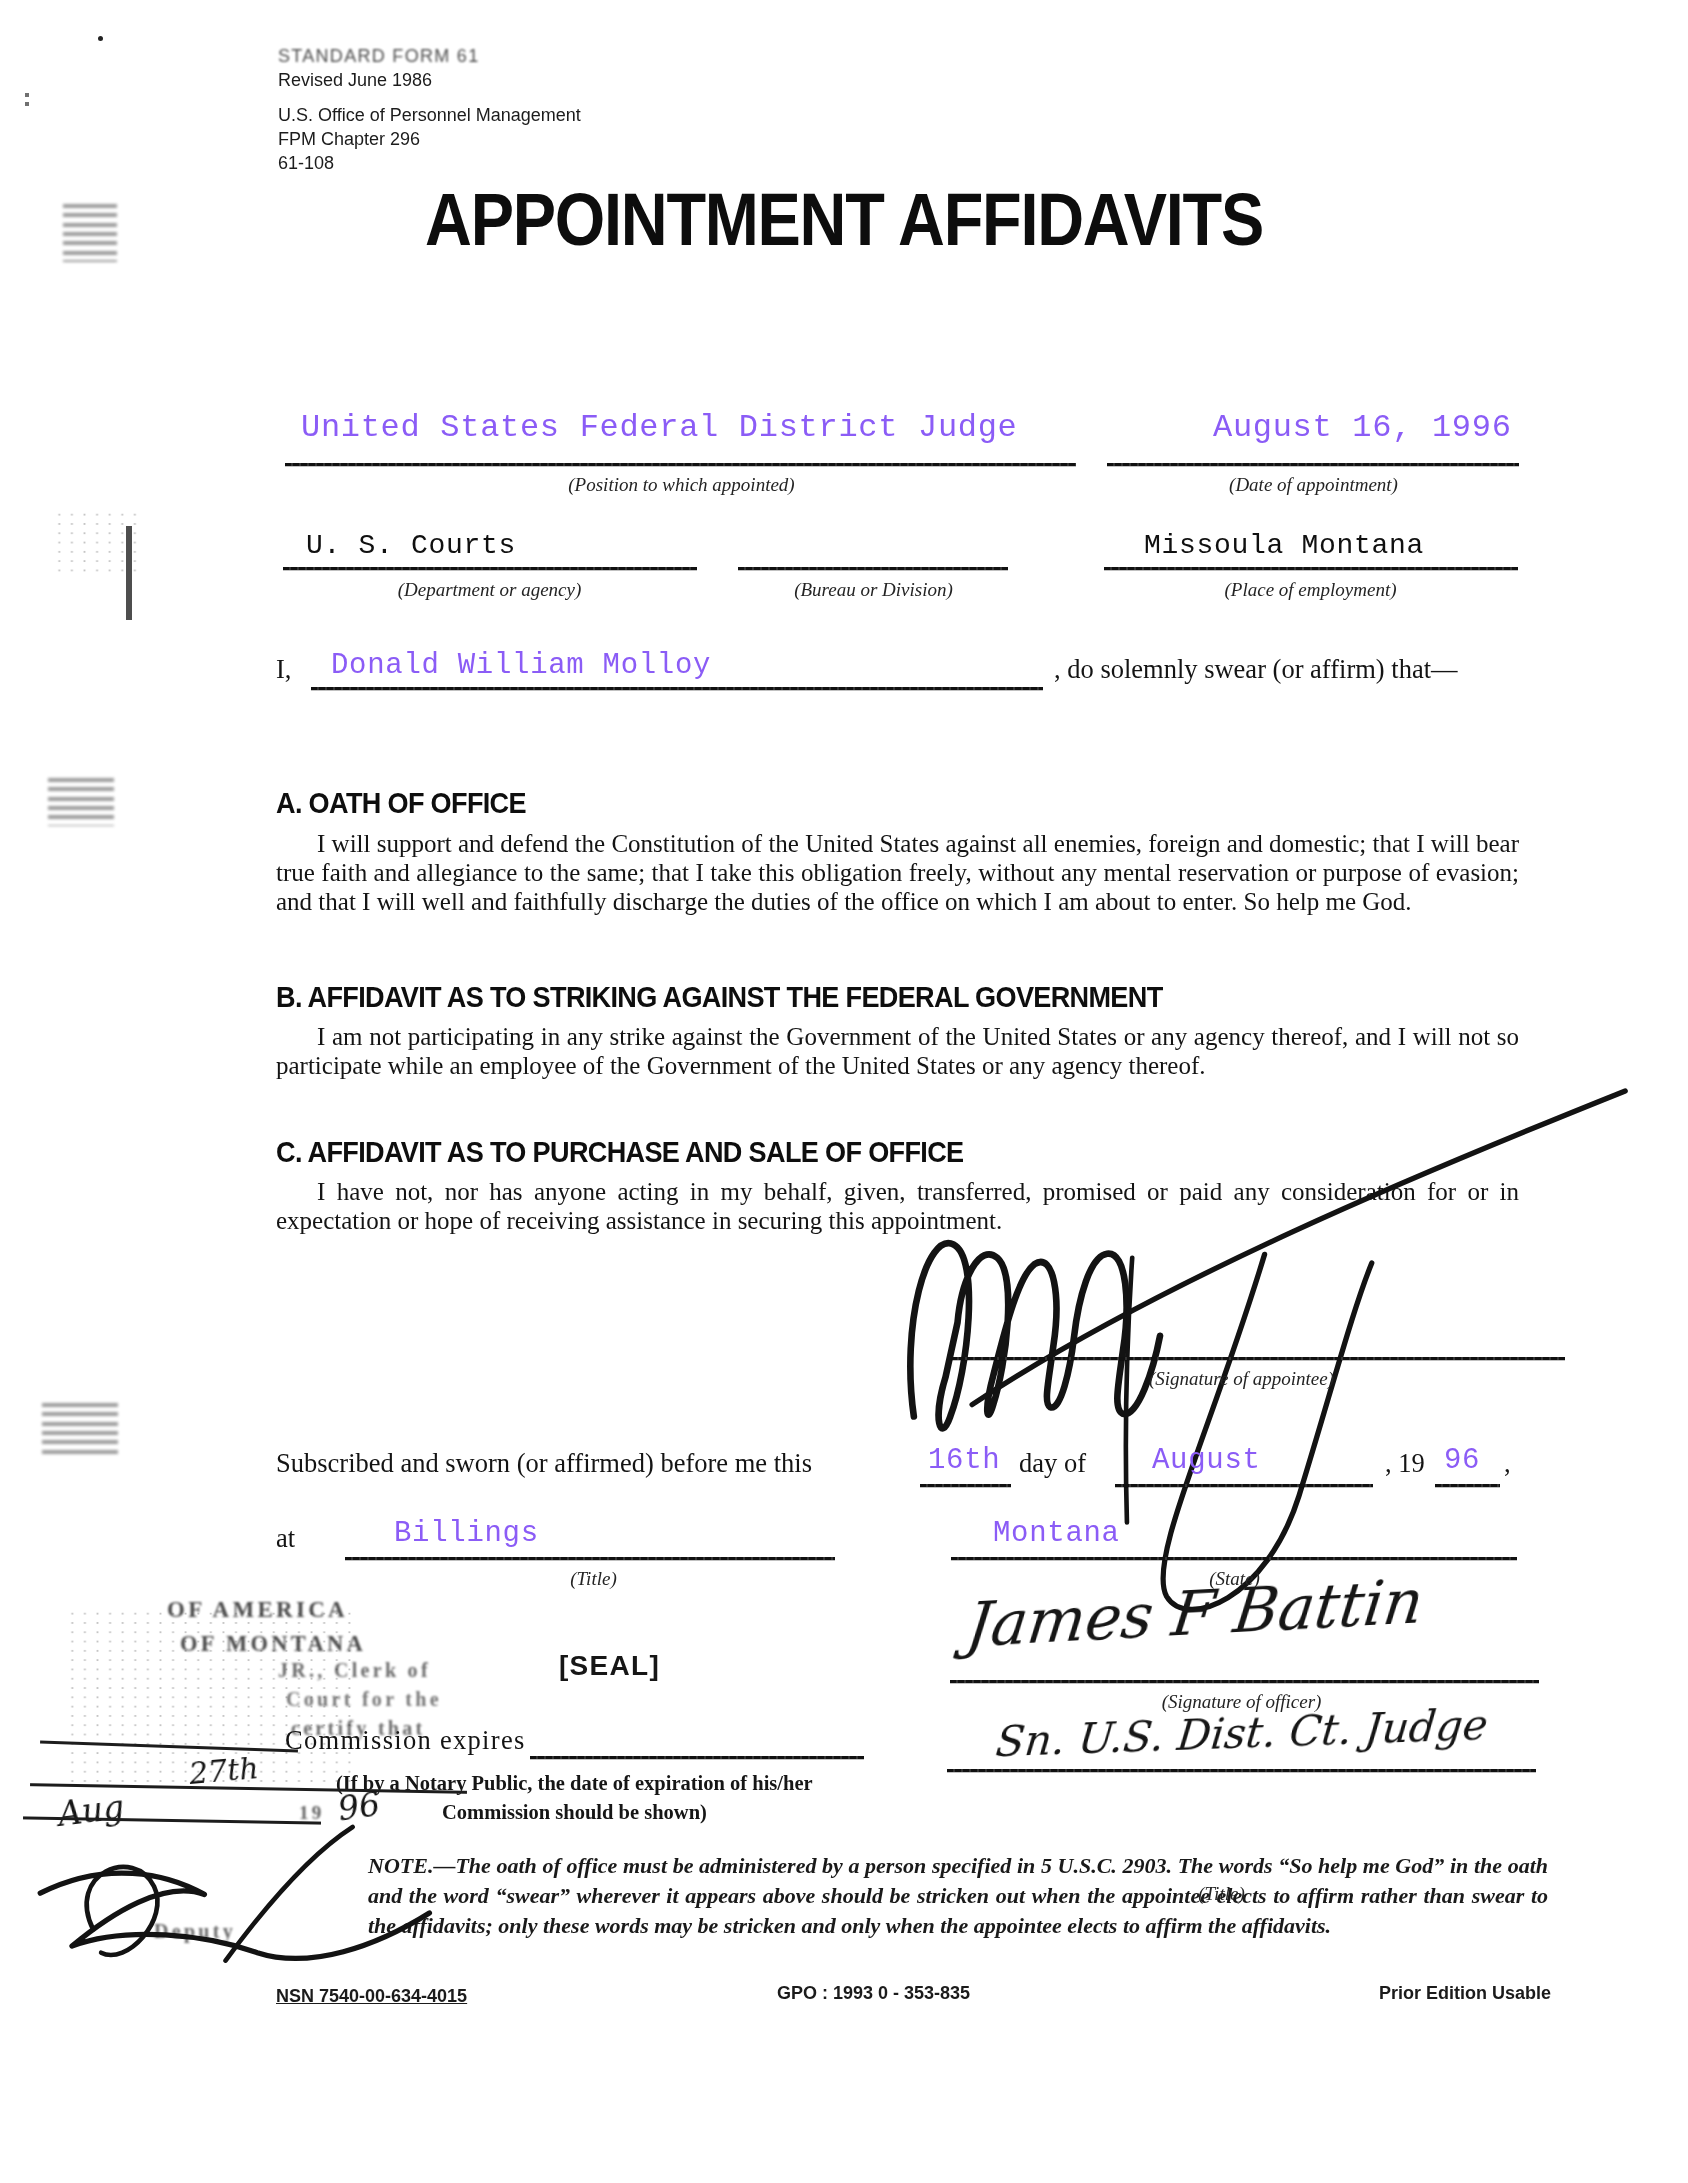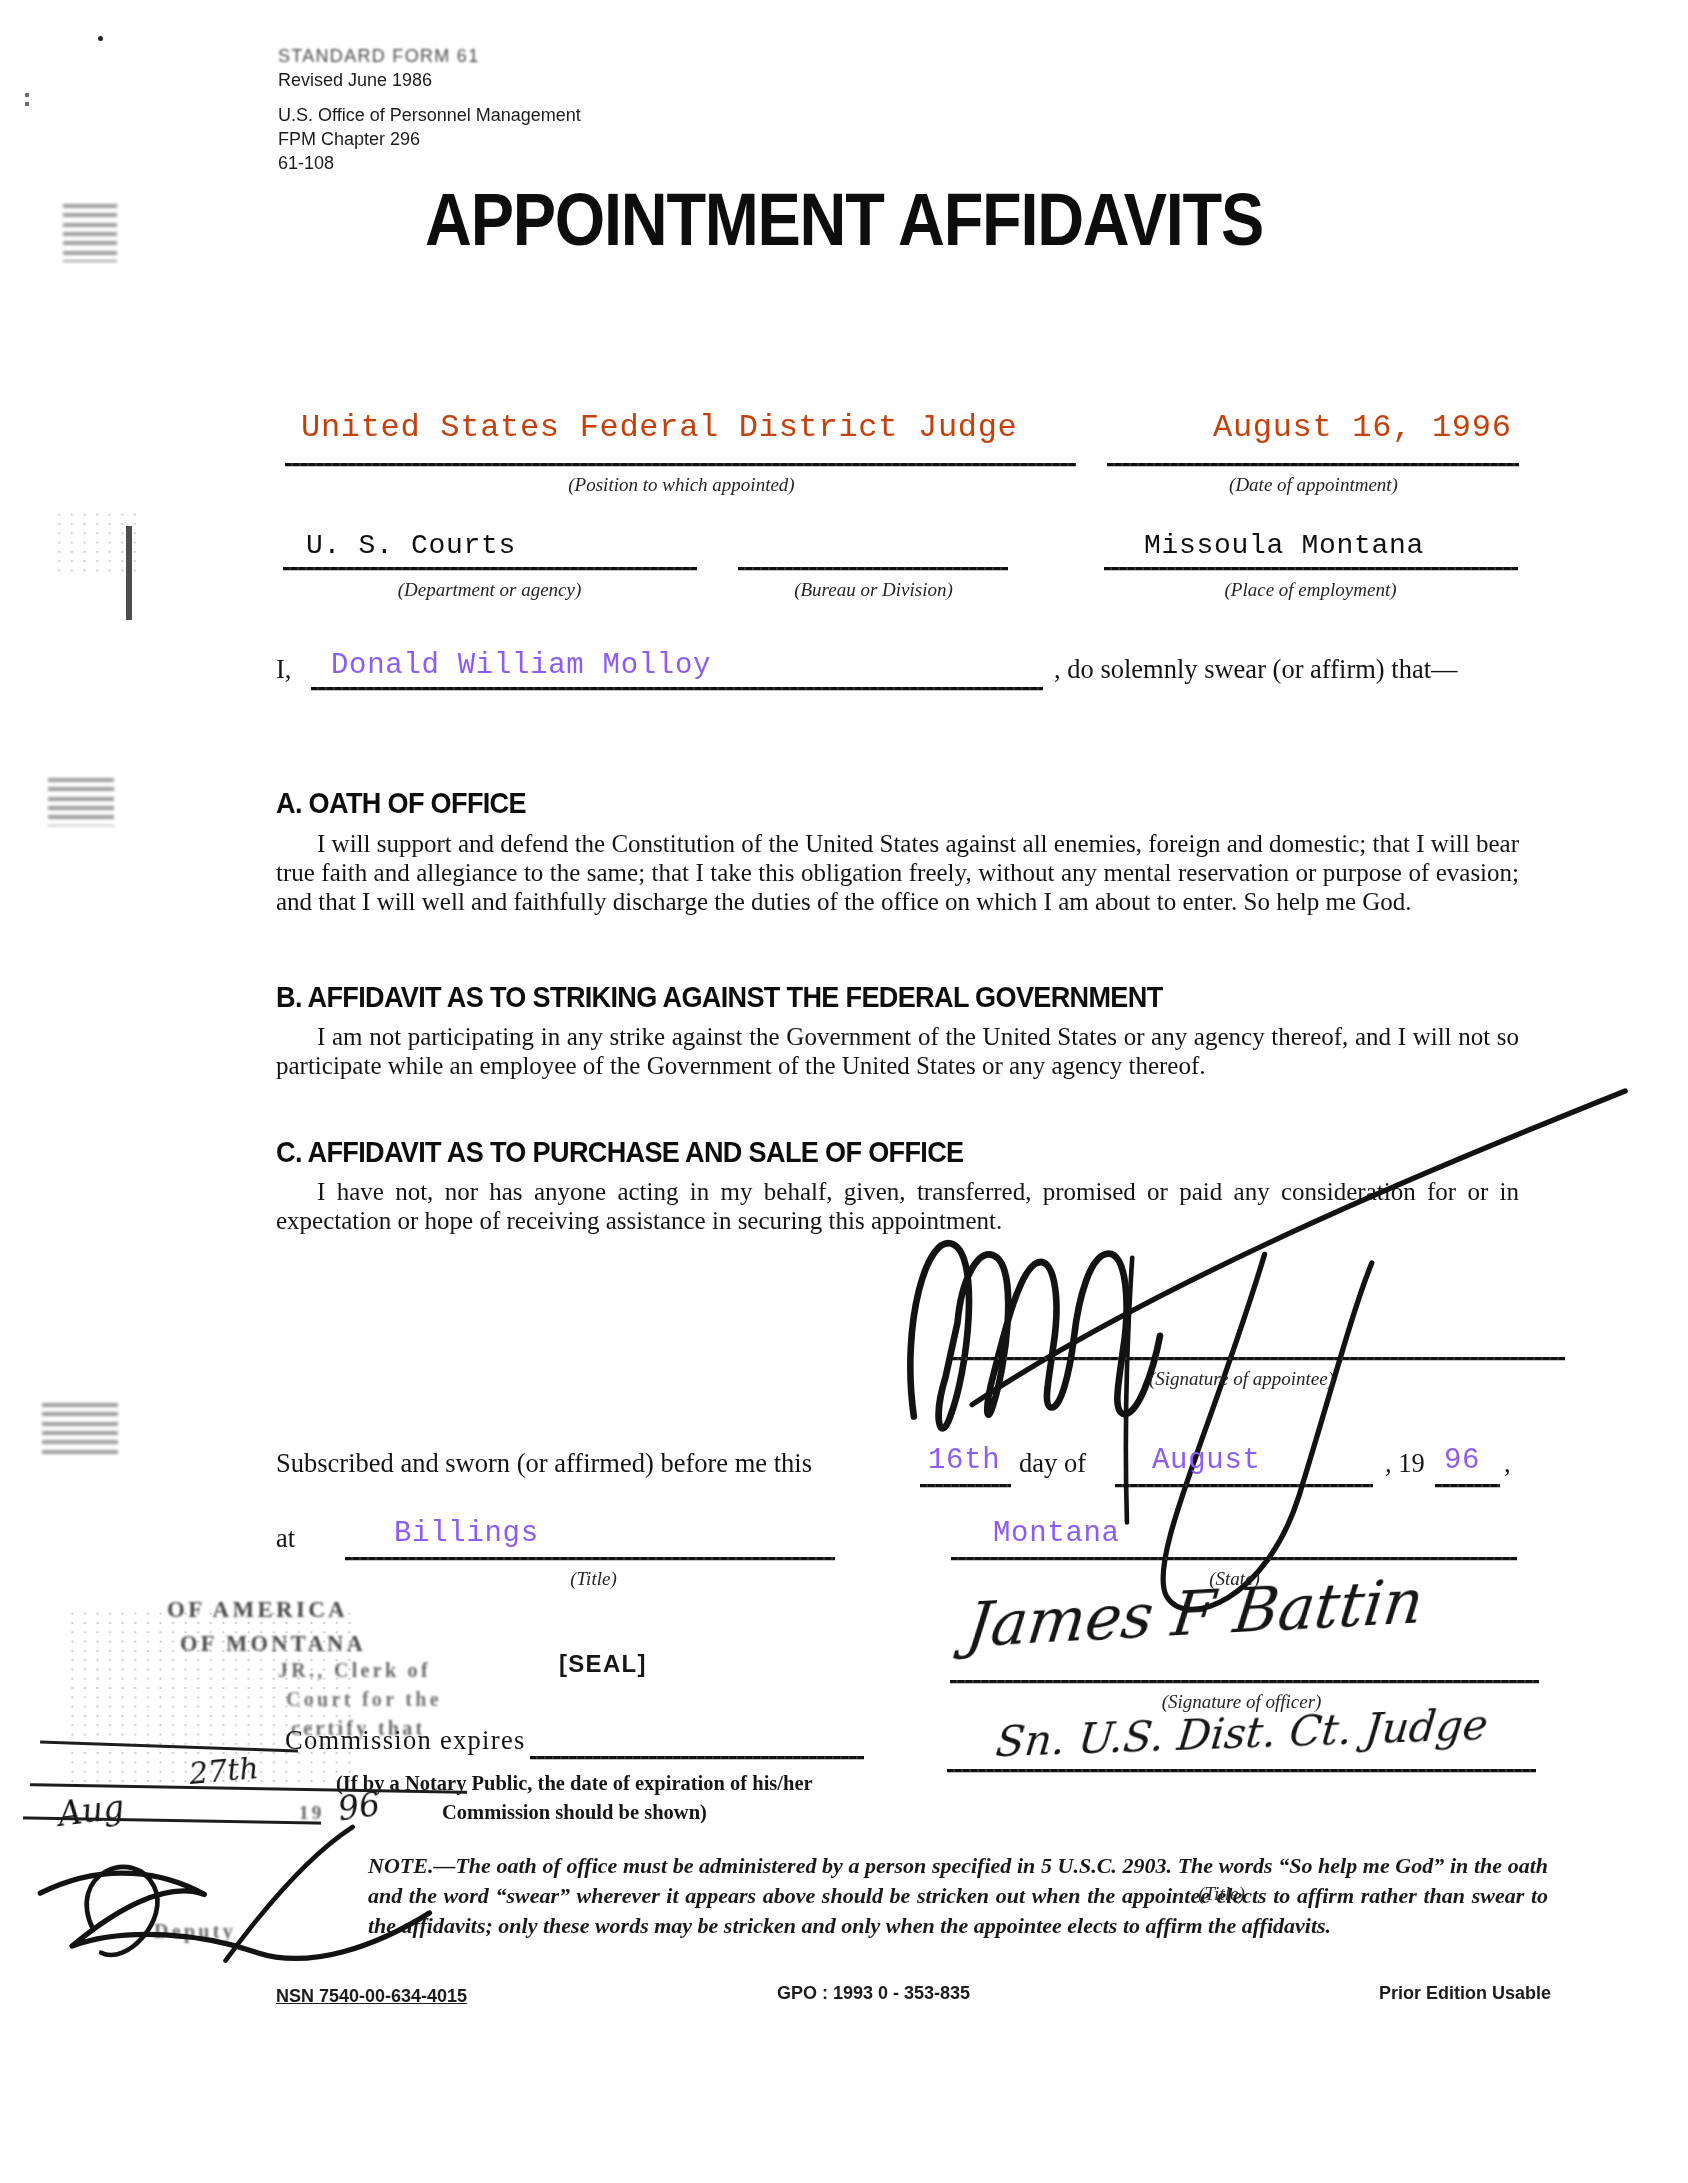--- a/index.html
+++ b/index.html
@@ -18,21 +18,21 @@
   .hdrline { font-size:18px; line-height:24px; color:#1c1c1c; font-family:"Liberation Sans", sans-serif; }
   .garbled { filter:blur(1.1px); opacity:.8; letter-spacing:1.3px; }
 
   .doc-title {
     left:0; top:177px; width:1688px; text-align:center;
     font-size:69px; font-weight:bold; letter-spacing:-1.3px;
     transform:scaleX(.94) scaleY(1.08); transform-origin:center top;
     color:#0d0d0d;
   }
 
-  .val48 { font-size:32px; letter-spacing:0.7px; color:#c2410c; }
+  .val48 { font-size:32px; letter-spacing:0.7px; color:#8b5cf6; }
   .val42 { font-size:28px; letter-spacing:0.7px; color:#101010; }
   .val44 { font-size:29px; letter-spacing:0.7px; color:#8b5cf6; }
 
   .rule { height:2.6px; background:#1a1a1a; box-shadow:0 0.7px 0 rgba(0,0,0,.35); }
   .rule.rough { background:repeating-linear-gradient(90deg,#111 0 6px,#333 6px 8px); }
 
   .lbl { font-size:19px; font-style:italic; color:#242424; text-align:center;
          font-family:"Liberation Serif", serif; filter:blur(0.3px); }
 
   .bodytext { font-size:25px; line-height:29px; text-align:justify; color:#141414;
@@ -128,21 +128,21 @@
   <div class="abs serif serif40" style="left:1504px; top:1448px;">,</div>
 
   <div class="abs serif serif40" style="left:276px; top:1523px;">at</div>
   <div class="abs mono val44" style="left:394px; top:1517px;">Billings</div>
   <div class="abs rule rough" style="left:345px; top:1557px; width:490px;"></div>
   <div class="abs lbl" style="left:395px; top:1568px; width:397px;">(Title)</div>
   <div class="abs mono val44" style="left:993px; top:1517px;">Montana</div>
   <div class="abs rule rough" style="left:951px; top:1557px; width:566px;"></div>
   <div class="abs lbl" style="left:1036px; top:1568px; width:397px;">(State)</div>
 
-  <div class="abs sans" style="left:559px; top:1650px; font-size:24px; font-weight:bold; letter-spacing:1.3px;">[SEAL]</div>
+  <div class="abs sans" style="left:559px; top:1650px; font-size:28px; font-weight:bold; letter-spacing:1.3px;">[SEAL]</div>
 
   <div class="abs hand" style="left:967px; top:1577px; font-size:61px; transform:rotate(-3deg) skewX(-10deg); filter:blur(0.4px); white-space:nowrap;">James F Battin</div>
   <div class="abs rule rough" style="left:950px; top:1680px; width:589px;"></div>
   <div class="abs lbl" style="left:1043px; top:1691px; width:397px;">(Signature of officer)</div>
 
   <div class="abs serif serif40" style="left:285px; top:1725px; letter-spacing:1.3px;">Commission expires</div>
   <div class="abs rule rough" style="left:530px; top:1756px; width:334px;"></div>
   <div class="abs serif" style="left:336px; top:1772px; font-size:20.5px; font-weight:bold; filter:blur(0.3px);">(If by a Notary Public, the date of expiration of his/her</div>
   <div class="abs serif" style="left:442px; top:1801px; font-size:20.5px; font-weight:bold; filter:blur(0.3px);">Commission should be shown)</div>
 

